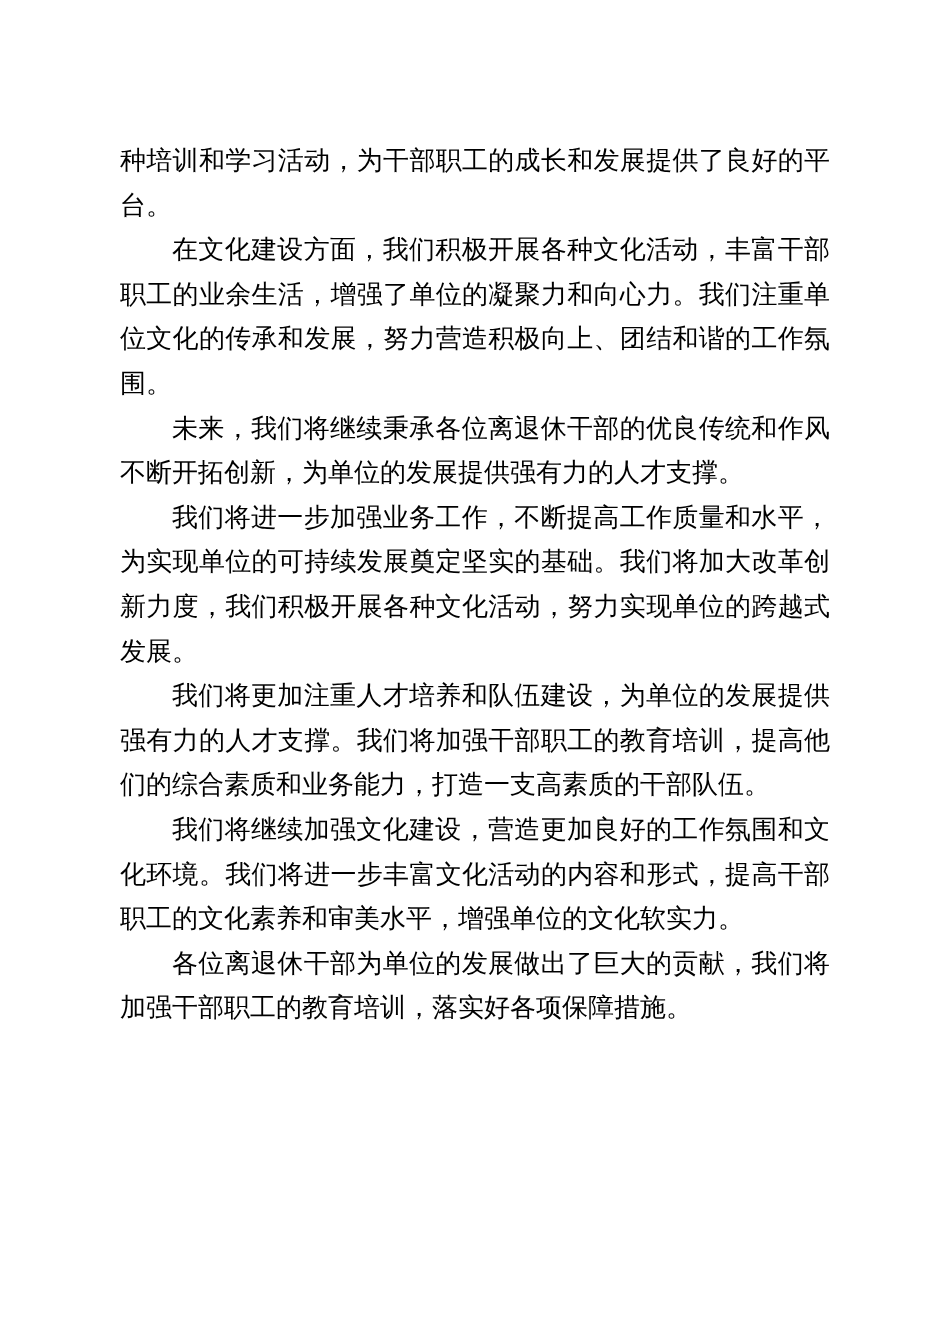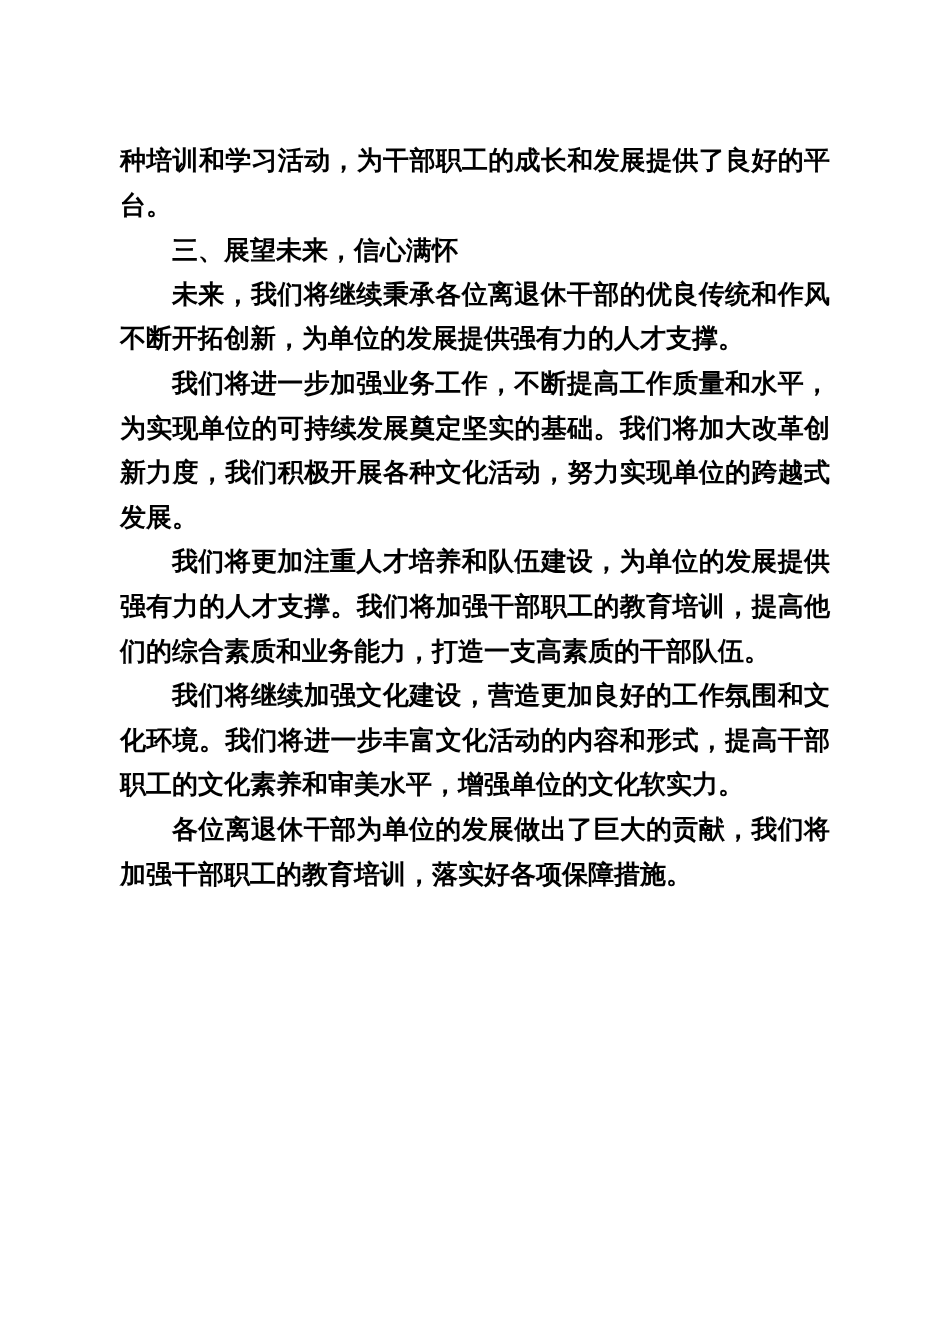--- a/index.html
+++ b/index.html
@@ -23,36 +23,35 @@
     font-family: "Liberation Serif", "DejaVu Serif", serif;
     font-size: 26px;
     line-height: 44.6px;
     text-align: justify;
     text-justify: inter-character;
   }
   .content p {
     margin: 0;
     padding: 0;
     text-indent: 2em;
-    font-weight: bold;
   }
   .content p.no-indent {
     text-indent: 0;
   }
   .content p.heading {
     font-family: "Liberation Sans", "DejaVu Sans", sans-serif;
     font-weight: bold;
   }
 </style>
 </head>
 <body>
 
 <div class="page">
   <div class="content" id="document-content">
       <p class="body no-indent">种培训和学习活动，为干部职工的成长和发展提供了良好的平台。</p>
-      <p class="heading">三、展望未来，信心满怀</p>
+      <p class="body">在文化建设方面，我们积极开展各种文化活动，丰富干部职工的业余生活，增强了单位的凝聚力和向心力。我们注重单位文化的传承和发展，努力营造积极向上、团结和谐的工作氛围。</p>
       <p class="body">未来，我们将继续秉承各位离退休干部的优良传统和作风不断开拓创新，为单位的发展提供强有力的人才支撑。</p>
       <p class="body">我们将进一步加强业务工作，不断提高工作质量和水平，为实现单位的可持续发展奠定坚实的基础。我们将加大改革创新力度，我们积极开展各种文化活动，努力实现单位的跨越式发展。</p>
       <p class="body">我们将更加注重人才培养和队伍建设，为单位的发展提供强有力的人才支撑。我们将加强干部职工的教育培训，提高他们的综合素质和业务能力，打造一支高素质的干部队伍。</p>
       <p class="body">我们将继续加强文化建设，营造更加良好的工作氛围和文化环境。我们将进一步丰富文化活动的内容和形式，提高干部职工的文化素养和审美水平，增强单位的文化软实力。</p>
       <p class="body">各位离退休干部为单位的发展做出了巨大的贡献，我们将加强干部职工的教育培训，落实好各项保障措施。</p>
     </div>
 </div>
 
 </body></html>

